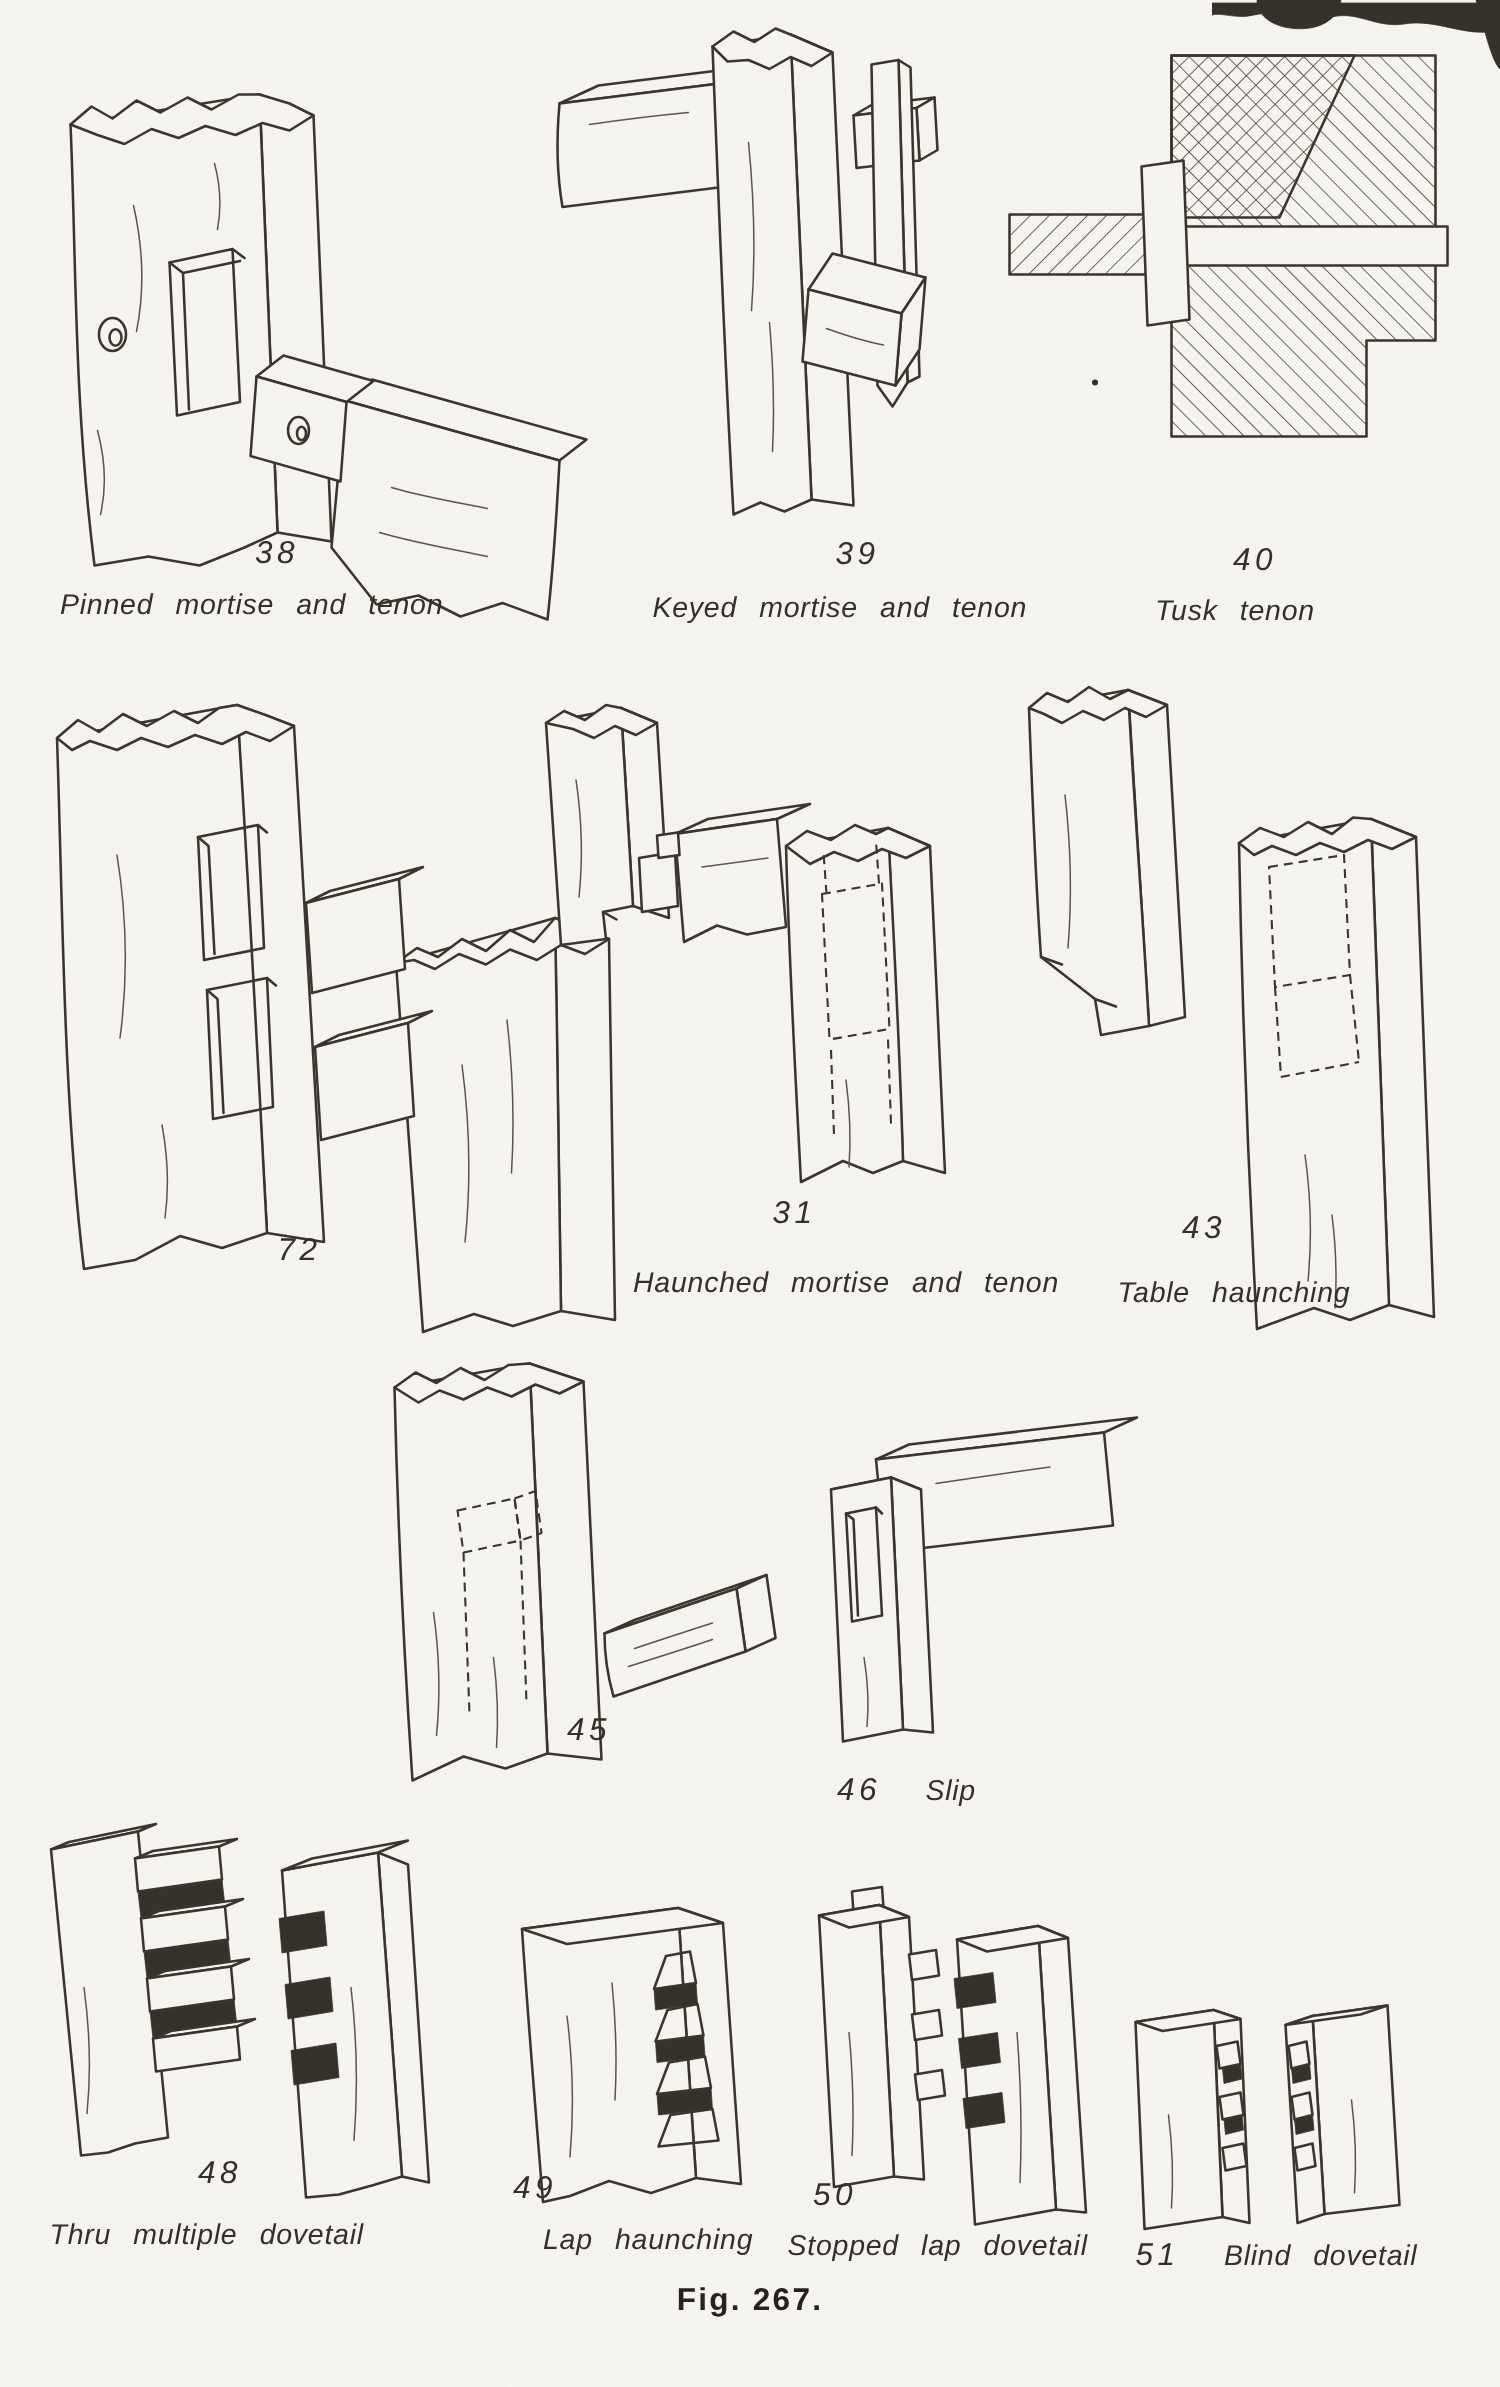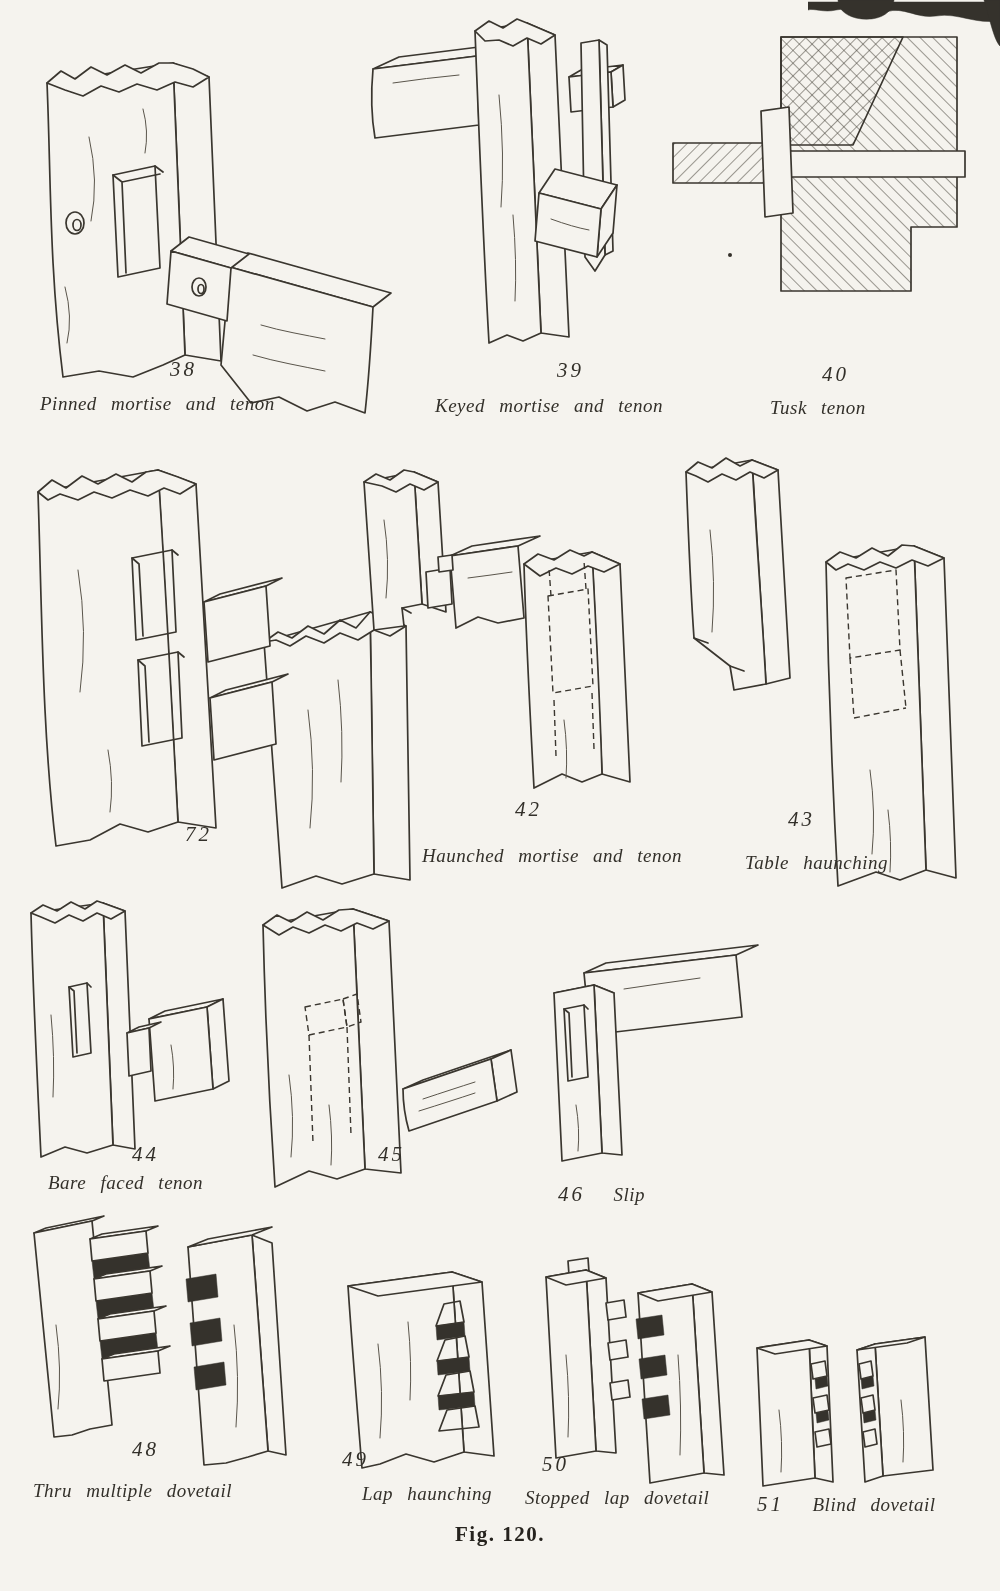--- a/index.html
+++ b/index.html
@@ -1,17 +1,17 @@
 <!DOCTYPE html>
 <html><head>
 <meta charset="utf-8">
 <style>
   html,body{margin:0;padding:0}
   #page{position:relative;width:1000px;height:1591px;background:#f5f3ee;overflow:hidden;
-        font-family:Liberation Serif, serif;color:#33302a}
+        font-family:Liberation Sans, sans-serif;color:#33302a}
   .fig{position:absolute}
   .fig svg{position:absolute;left:0;top:0;overflow:visible}
   .num{position:absolute;font-style:italic;font-size:21px;letter-spacing:3px;white-space:nowrap}
   .lbl{position:absolute;font-style:italic;font-size:19px;white-space:nowrap;
        letter-spacing:.5px;word-spacing:9px}
   .inlinepair .num,.inlinepair .lbl{position:static;display:inline}
   .caption{position:absolute;left:0;width:1000px;text-align:center;font-weight:bold;
            font-size:21px;letter-spacing:1.5px;color:#26231e}
   .ln{fill:none;stroke:#3a362f;stroke-width:1.7;stroke-linejoin:round;stroke-linecap:round}
   .lnf{fill:#f5f3ee;stroke:#3a362f;stroke-width:1.7;stroke-linejoin:round;stroke-linecap:round}
@@ -161,21 +161,21 @@
       <g>
         <path class="lnf" d="M242,92 L270,104 L280,322 L252,314 Z"></path>
         <path class="lnf" d="M174,104 L242,92 C246,166 250,240 252,314 L232,322 212,314 184,328 C180,254 176,178 174,104 Z"></path>
         <path class="lnf" d="M174,104 L188,94 204,100 220,90 234,96 242,92 L270,104 L254,112 238,106 222,114 206,108 190,116 Z"></path>
         <path class="dash" d="M198,136 L238,129 L243,226 L203,233 Z"></path>
         <path class="dash" d="M201,136 L199,108 M236,129 L234,101"></path>
         <path class="dash" d="M204,240 L206,296 M242,233 L244,289"></path>
         <path class="grain" d="M214,260 q4,30 2,58"></path>
       </g>
     </svg>
-    <span class="num" style="left:165px;top:337px">42</span>
+    <span class="num" style="left:165px;top:337px">31</span>
     <span class="lbl" style="left:72px;top:385px">Haunched mortise and tenon</span>
   </div>
 
   <div class="fig" style="left:670px;top:450px;width:300px;height:440px">
     <svg width="300" height="440" viewBox="0 0 300 440">
       <g>
         <path class="lnf" d="M82,10 L108,20 L120,228 L96,234 Z"></path>
         <path class="lnf" d="M16,22 L82,10 C86,86 92,160 96,234 L64,240 L60,216 L24,188 C20,132 18,76 16,22 Z"></path>
         <path class="lnf" d="M16,22 L28,12 42,18 56,8 70,16 82,10 L108,20 L94,28 80,22 66,30 52,24 38,32 26,26 Z"></path>
         <path class="ln" d="M60,216 L74,221 M24,188 L38,193"></path>
@@ -187,42 +187,20 @@
         <path class="lnf" d="M156,112 L170,102 186,108 202,98 218,106 232,95 244,96 L274,108 L258,116 242,110 226,118 210,112 194,120 178,114 166,120 Z"></path>
         <path class="dash" d="M176,128 L226,120 L230,200 L180,208 Z"></path>
         <path class="dash" d="M180,208 L184,268 M230,200 L236,258 M184,268 L236,258"></path>
         <path class="grain" d="M200,320 q6,42 2,84 M218,360 q4,32 2,62"></path>
       </g>
     </svg>
     <span class="num" style="left:118px;top:357px">43</span>
     <span class="lbl" style="left:75px;top:402px">Table haunching</span>
   </div>
 
-  <div class="fig" style="left:25px;top:895px;width:215px;height:300px">
-    <svg width="215" height="300" viewBox="0 0 215 300">
-      <g>
-        <path class="lnf" d="M78,8 L100,16 L110,254 L88,250 Z"></path>
-        <path class="lnf" d="M6,18 L78,8 C81,90 84,170 88,250 L62,258 40,252 16,262 C12,180 8,98 6,18 Z"></path>
-        <path class="lnf" d="M6,18 L18,10 32,16 46,7 60,14 72,6 78,8 L100,16 L86,24 72,18 58,26 44,20 30,28 16,22 Z"></path>
-        <path class="ln" d="M44,92 L62,88 L66,158 L48,162 Z"></path>
-        <path class="ln" d="M44,92 L49,96 L52,158 M62,88 L66,92"></path>
-        <path class="grain" d="M26,120 q4,42 2,82"></path>
-      </g>
-      <g>
-        <path class="lnf" d="M124,124 L140,116 L198,104 L182,112 Z"></path>
-        <path class="lnf" d="M182,112 L198,104 L204,186 L188,194 Z"></path>
-        <path class="lnf" d="M124,124 L182,112 L188,194 L130,206 Z"></path>
-        <path class="lnf" d="M102,138 L114,132 L136,127 L124,133 Z"></path>
-        <path class="lnf" d="M102,138 L124,133 L126,176 L104,181 Z"></path>
-        <path class="grain" d="M146,150 q4,22 2,44"></path>
-      </g>
-    </svg>
-    <span class="num" style="left:107px;top:247px">44</span>
-    <span class="lbl" style="left:23px;top:277px">Bare faced tenon</span>
-  </div>
 
   <div class="fig" style="left:245px;top:895px;width:290px;height:310px">
     <svg width="290" height="310" viewBox="0 0 290 310">
       <g>
         <path class="lnf" d="M108,14 L144,26 L156,278 L120,274 Z"></path>
         <path class="lnf" d="M18,30 L108,14 C112,100 116,188 120,274 L92,284 64,276 30,292 C24,204 20,116 18,30 Z"></path>
         <path class="lnf" d="M18,30 L32,20 46,27 62,17 78,25 94,15 108,14 L144,26 L128,34 112,28 96,36 80,30 64,38 48,32 34,40 Z"></path>
         <path class="dash" d="M60,112 L98,104 L102,132 L64,140 Z"></path>
         <path class="dash" d="M98,104 L112,99 L116,127 L102,132 Z"></path>
         <path class="dash" d="M64,140 L68,248 M102,132 L106,240"></path>
@@ -357,15 +335,15 @@
         <path class="dark" d="M118,93 L130,90 L131,100 L119,103 Z"></path>
         <path class="lnf" d="M114,44 L126,41 L128,56 L116,59 Z"></path>
         <path class="lnf" d="M116,78 L128,75 L130,90 L118,93 Z"></path>
         <path class="lnf" d="M118,112 L130,109 L132,124 L120,127 Z"></path>
         <path class="grain" d="M156,80 q4,32 2,62"></path>
       </g>
     </svg>
     <span class="lbl inlinepair" style="left:12px;top:172px"><span class="num">51</span>&nbsp;&nbsp;<span class="lbl">Blind dovetail</span></span>
   </div>
 
-  <div class="caption" style="top:1522px">Fig. 120.</div>
+  <div class="caption" style="top:1522px">Fig. 267.</div>
 
 </div>
 
 </body></html>

